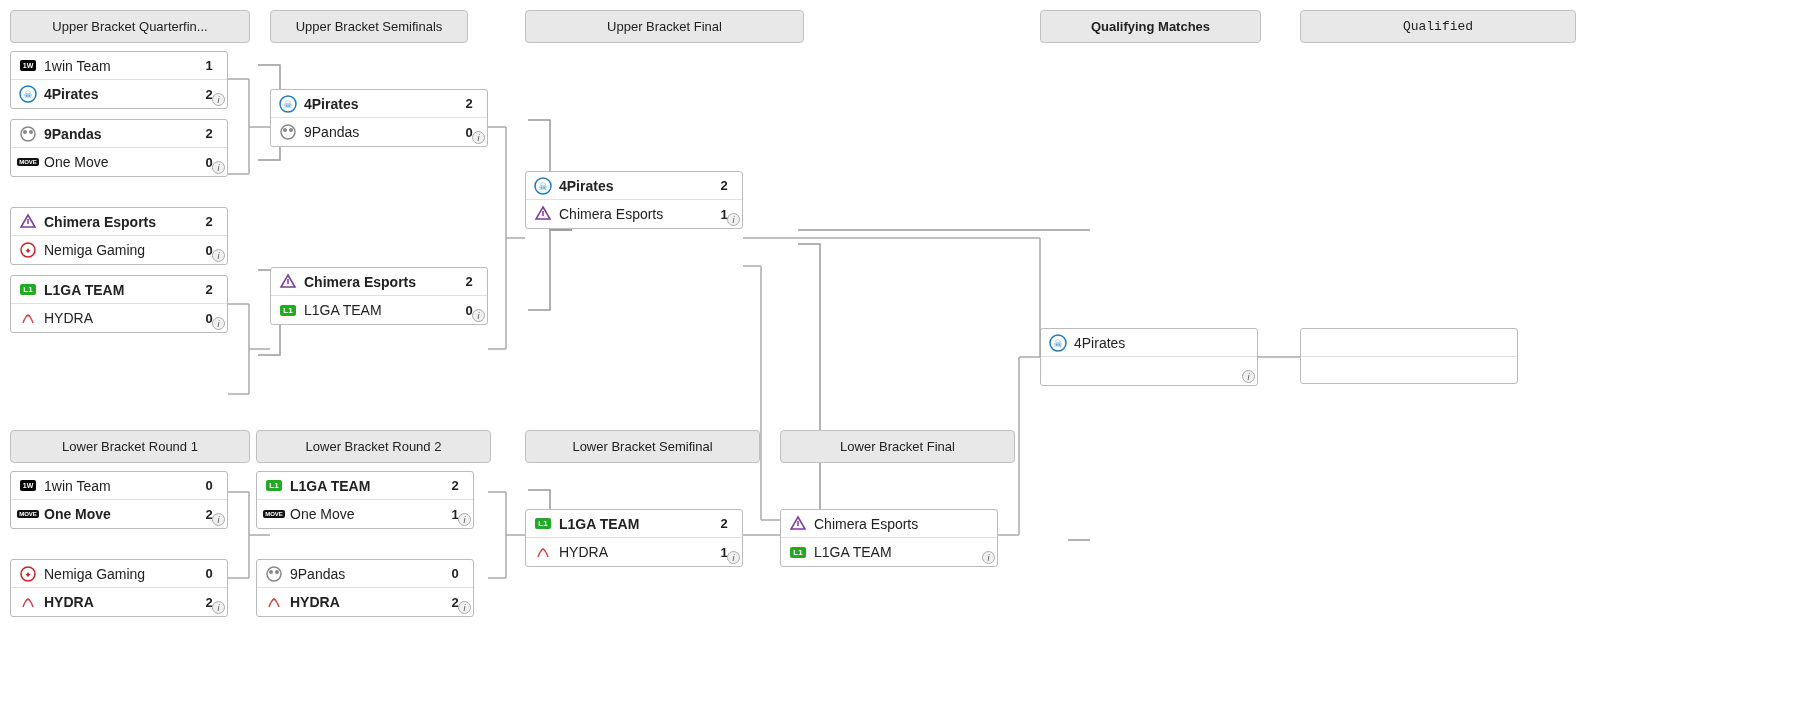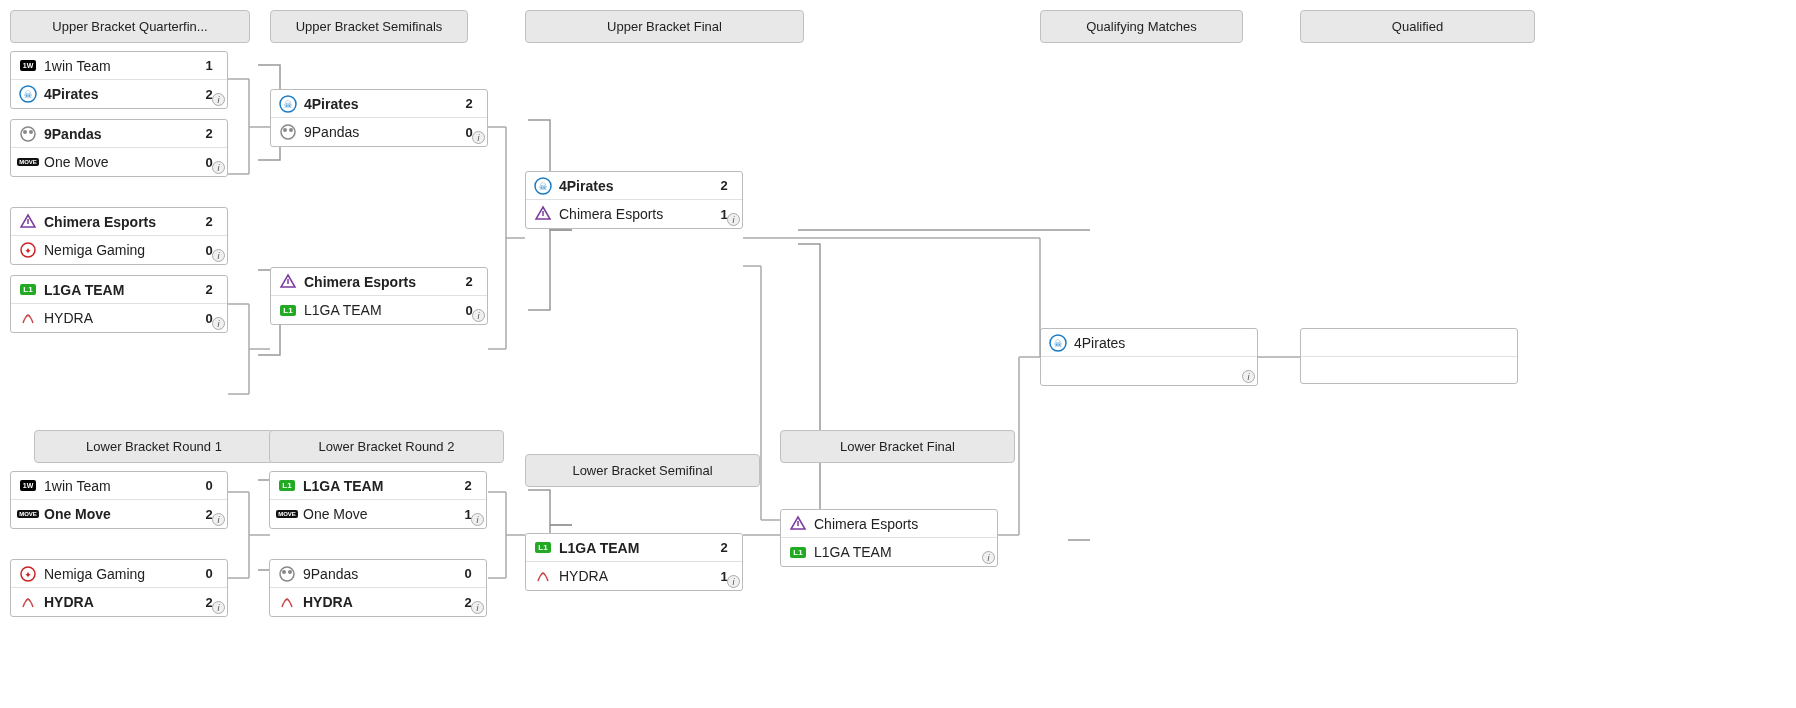--- a/index.html
+++ b/index.html
@@ -330,21 +330,21 @@
           </div>
           <span class="t-name">Chimera Esports</span>
           <span class="t-score">1</span>
           <div class="info-i">i</div>
         </div>
       </div>
     </div>
   </div>
 
   <div class="abs-col" style="left:10px; top:430px;">
-    <div class="col-header" style="width:240px;margin-left:24px;">
+    <div class="col-header" style="width:240px;">
       <span>Lower Bracket Round 1</span>
     </div>
 
     <div style="margin-bottom:30px;">
       <div class="match-box">
         <div class="match-team-row">
           <div class="t-icon">
             <span style="background:#000;color:#fff;font-size:7px;font-weight:900;border-radius:2px;padding:2px 3px;">1W</span>
           </div>
           <span class="t-name">1win Team</span>
@@ -381,21 +381,21 @@
               </svg>
           </div>
           <span class="t-name winner">HYDRA</span>
           <span class="t-score">2</span>
           <div class="info-i">i</div>
         </div>
       </div>
     </div>
   </div>
 
-  <div class="abs-col" style="left:269px; top:430px;">
+  <div class="abs-col" style="left:256px; top:430px;">
     <div class="col-header" style="width:235px;">
       <span>Lower Bracket Round 2</span>
     </div>
 
     <div style="margin-bottom:30px;">
       <div class="match-box">
         <div class="match-team-row">
           <div class="t-icon">
             <span style="background:#22aa22;color:#fff;font-size:8px;font-weight:bold;border-radius:2px;padding:1px 3px;">L1</span>
           </div>
@@ -434,21 +434,21 @@
               </svg>
           </div>
           <span class="t-name winner">HYDRA</span>
           <span class="t-score">2</span>
           <div class="info-i">i</div>
         </div>
       </div>
     </div>
   </div>
 
-  <div class="abs-col" style="left:525px; top:454px;">
+  <div class="abs-col" style="left:525px; top:430px;">
     <div class="col-header" style="width:235px;">
       <span>Lower Bracket Semifinal</span>
     </div>
 
     <div style="margin-top:46px;">
       <div class="match-box">
         <div class="match-team-row">
           <div class="t-icon">
             <span style="background:#22aa22;color:#fff;font-size:8px;font-weight:bold;border-radius:2px;padding:1px 3px;">L1</span>
           </div>
@@ -493,21 +493,21 @@
           </div>
           <span class="t-name">L1GA TEAM</span>
           <span class="t-score"></span>
           <div class="info-i">i</div>
         </div>
       </div>
     </div>
   </div>
 
   <div class="abs-col" style="left:1040px; top:10px;">
-    <div class="col-header" style="width:203px;">
+    <div class="col-header" style="width:221px;font-weight:bold;">
       <span>Qualifying Matches</span>
     </div>
 
     <div style="margin-top:285px;">
       <div class="match-box">
         <div class="match-team-row">
           <div class="t-icon">
             <svg width="18" height="18" viewBox="0 0 18 18">
                 <circle cx="9" cy="9" r="8" fill="none" stroke="#1a7bc4" stroke-width="1.5"></circle>
                 <text x="9" y="13" text-anchor="middle" font-size="10" fill="#1a7bc4">☠</text>
@@ -520,21 +520,21 @@
           <div class="t-icon"></div>
           <span class="t-name"></span>
           <span class="t-score"></span>
           <div class="info-i">i</div>
         </div>
       </div>
     </div>
   </div>
 
   <div class="abs-col" style="left:1300px; top:10px;">
-    <div class="col-header" style="width:235px;">
+    <div class="col-header" style="width:276px;font-family:Liberation Mono, monospace;">
       <span>Qualified</span>
     </div>
 
     <div style="margin-top:285px;">
       <div class="match-box" style="height:56px;">
         <div class="match-team-row" style="height:28px;"></div>
         <div class="match-team-row" style="height:28px;"></div>
       </div>
     </div>
   </div>

